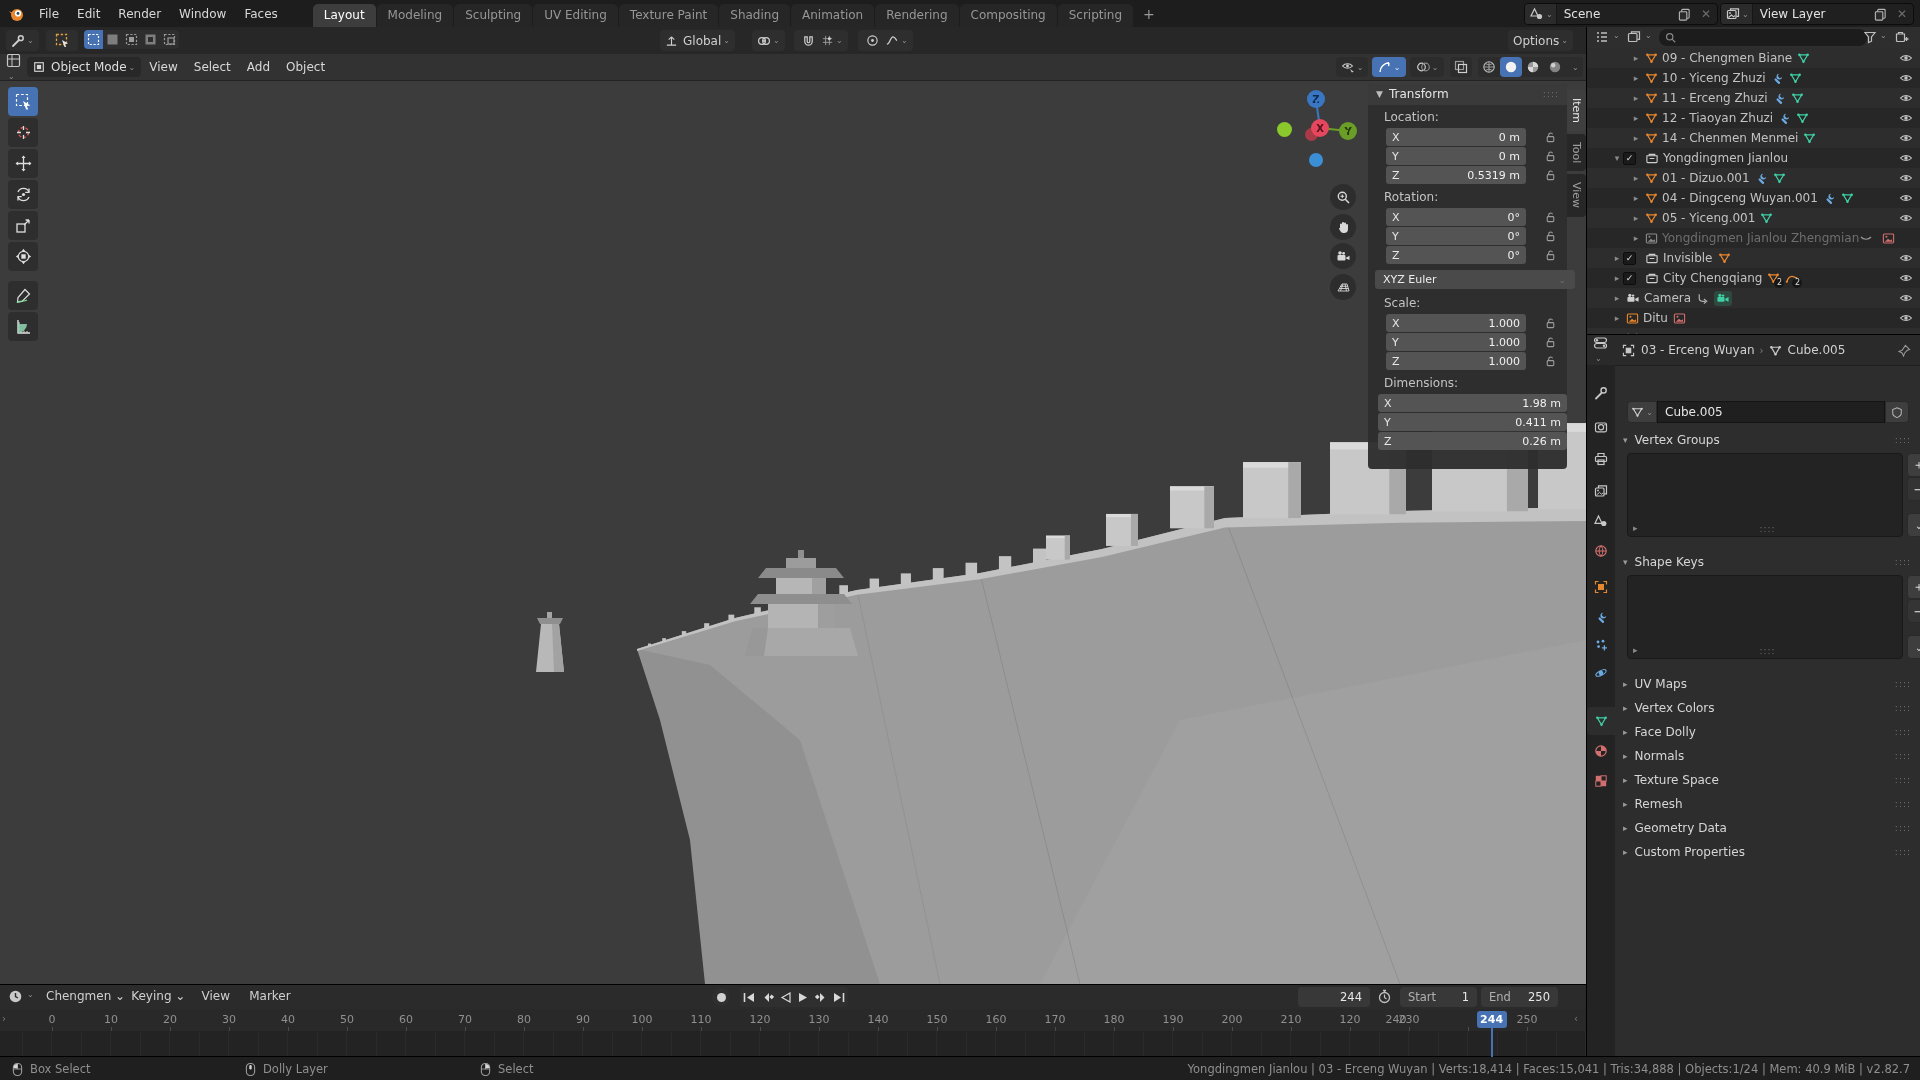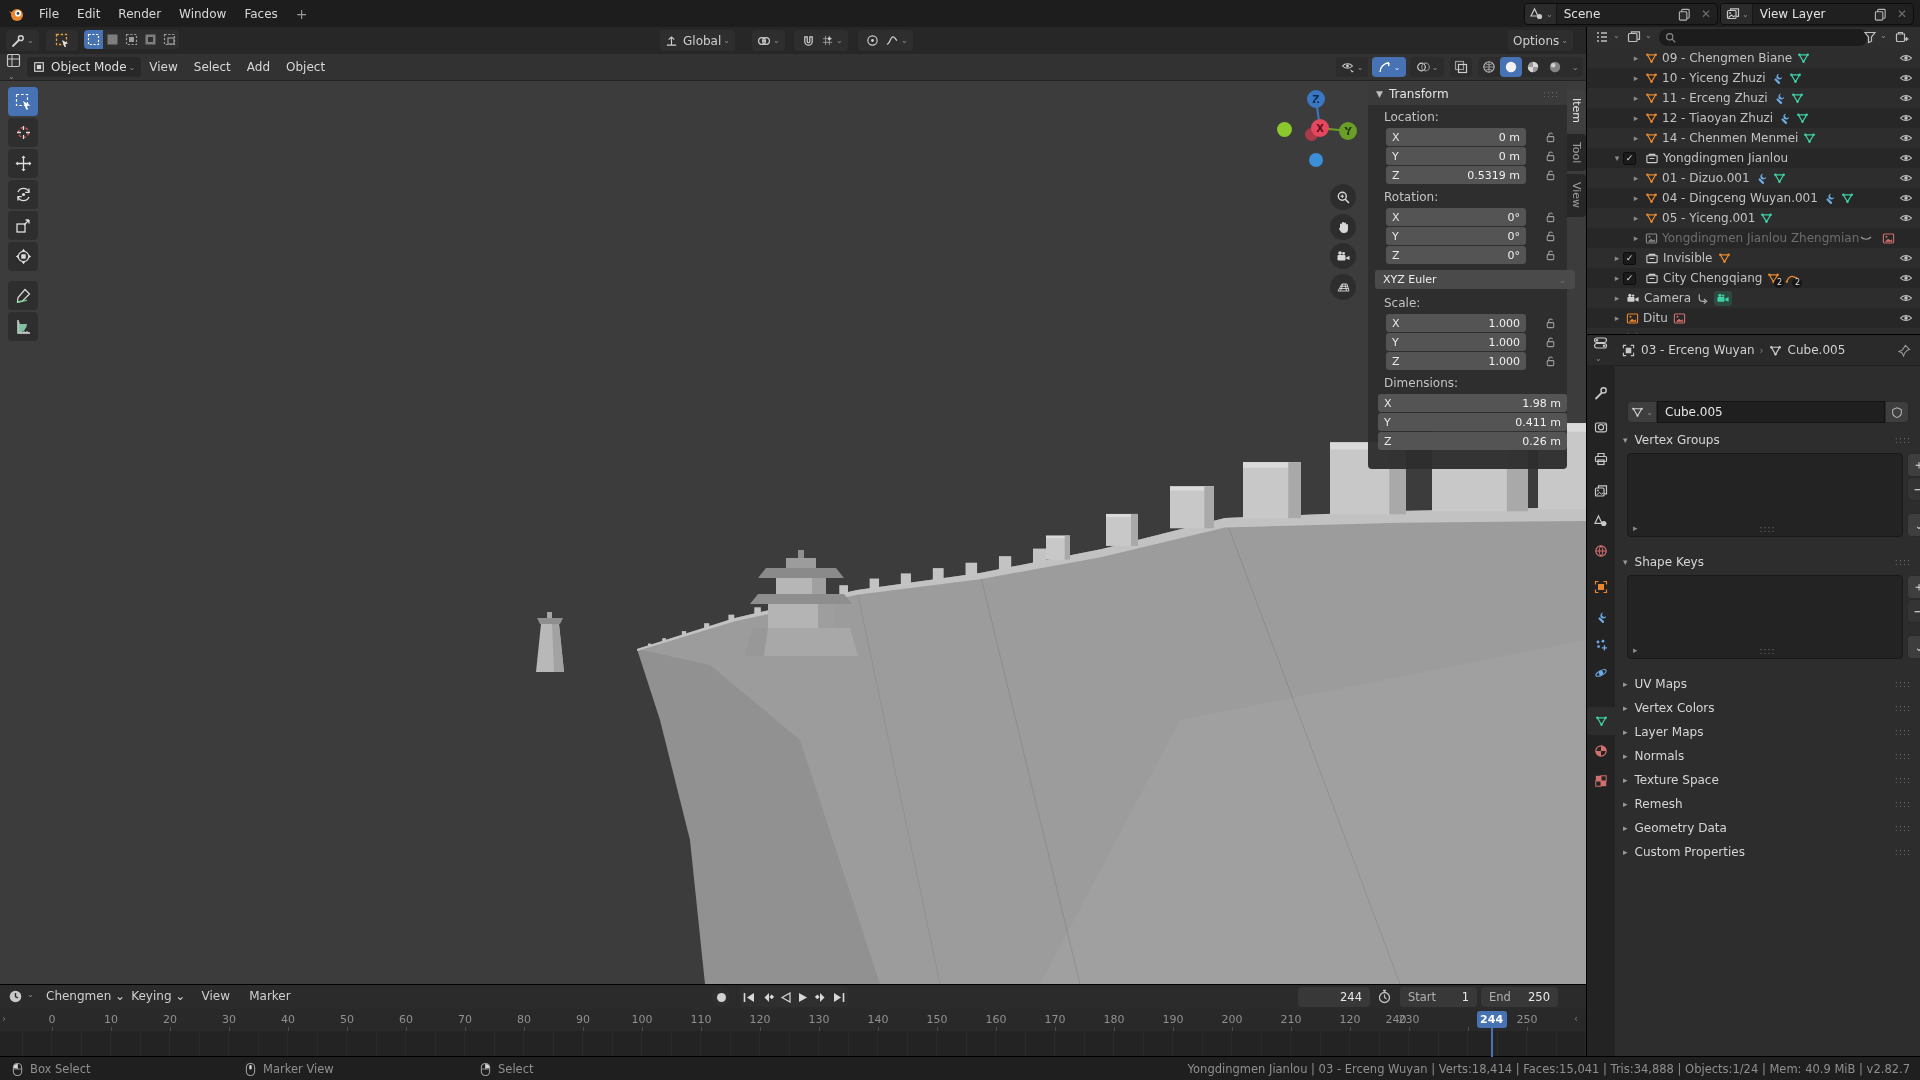--- a/index.html
+++ b/index.html
@@ -159,20 +159,32 @@
           <circle cx="10" cy="7.4" r="1.4" fill="#245"></circle>
           <path d="M1 5 L7 8 L5 10 Z" fill="#e8872e"></path>
         </svg>
     </span>
     <div id="topbar-menus" class="row">
         <span class="menu-item">File</span>
         <span class="menu-item">Edit</span>
         <span class="menu-item">Render</span>
         <span class="menu-item">Window</span>
         <span class="menu-item">Faces</span>
+      </div>
+    <div id="workspaces" class="row" style="margin-left:26px;height:27px;align-items:flex-end;">
+        <span class="ws-tab active">Layout</span>
+        <span class="ws-tab">Modeling</span>
+        <span class="ws-tab">Sculpting</span>
+        <span class="ws-tab">UV Editing</span>
+        <span class="ws-tab">Texture Paint</span>
+        <span class="ws-tab">Shading</span>
+        <span class="ws-tab">Animation</span>
+        <span class="ws-tab">Rendering</span>
+        <span class="ws-tab">Compositing</span>
+        <span class="ws-tab">Scripting</span>
       </div>
     <span class="ws-add">+</span>
 
     <div class="idfield" style="left:1524px;width:192px;">
       <span class="seg">
           <svg width="14" height="14" viewBox="0 0 14 14">
             <circle cx="9.5" cy="9.5" r="2.6" fill="#c8c8c8"></circle>
             <path d="M4.5 1.8 L8 9 H1 Z" fill="none" stroke="#c8c8c8" stroke-width="1.2"></path>
           </svg>
           <span class="cdown">⌄</span>
@@ -1308,21 +1320,21 @@
             <span>UV Maps</span>
             <span class="dots">::::</span>
           </div>
           <div class="prop-header" style="top: 332px;">
             <span style="font-size: 9px; color: rgb(153, 153, 153); margin-right: 7px;">▸</span>
             <span>Vertex Colors</span>
             <span class="dots">::::</span>
           </div>
           <div class="prop-header" style="top: 356px;">
             <span style="font-size: 9px; color: rgb(153, 153, 153); margin-right: 7px;">▸</span>
-            <span>Layer Maps</span>
+            <span>Face Dolly</span>
             <span class="dots">::::</span>
           </div>
           <div class="prop-header" style="top: 380px;">
             <span style="font-size: 9px; color: rgb(153, 153, 153); margin-right: 7px;">▸</span>
             <span>Normals</span>
             <span class="dots">::::</span>
           </div>
           <div class="prop-header" style="top: 404px;">
             <span style="font-size: 9px; color: rgb(153, 153, 153); margin-right: 7px;">▸</span>
             <span>Texture Space</span>
@@ -1495,21 +1507,21 @@
           </span>
           <span>Box Select</span>
         </div>
         <div class="sb-item" style="left: 245px;">
           <span style="margin-right: 7px;">
             <svg width="11" height="15" viewBox="0 0 12 16">
               <rect x="1.5" y="1.5" width="9" height="13" rx="4" fill="none" stroke="#9a9a9a" stroke-width="1.2"></rect>
               <rect x="4.7" y="3" width="2.6" height="5" rx="1.3" fill="#d8d8d8"></rect>
             </svg>
           </span>
-          <span>Marker View</span>
+          <span>Dolly Layer</span>
         </div>
         <div class="sb-item" style="left: 480px;">
           <span style="margin-right: 7px;">
             <svg width="11" height="15" viewBox="0 0 12 16">
               <rect x="1.5" y="1.5" width="9" height="13" rx="4" fill="none" stroke="#9a9a9a" stroke-width="1.2"></rect>
               <path d="M6 1.5 v6 M1.5 7.5 h9" stroke="#9a9a9a" stroke-width="1"></path>
               <path d="M6 2 a4.3 4.3 0 0 1 4.3 4.3 L6 6.8 Z" fill="#d8d8d8"></path>
             </svg>
           </span>
           <span>Select</span>

